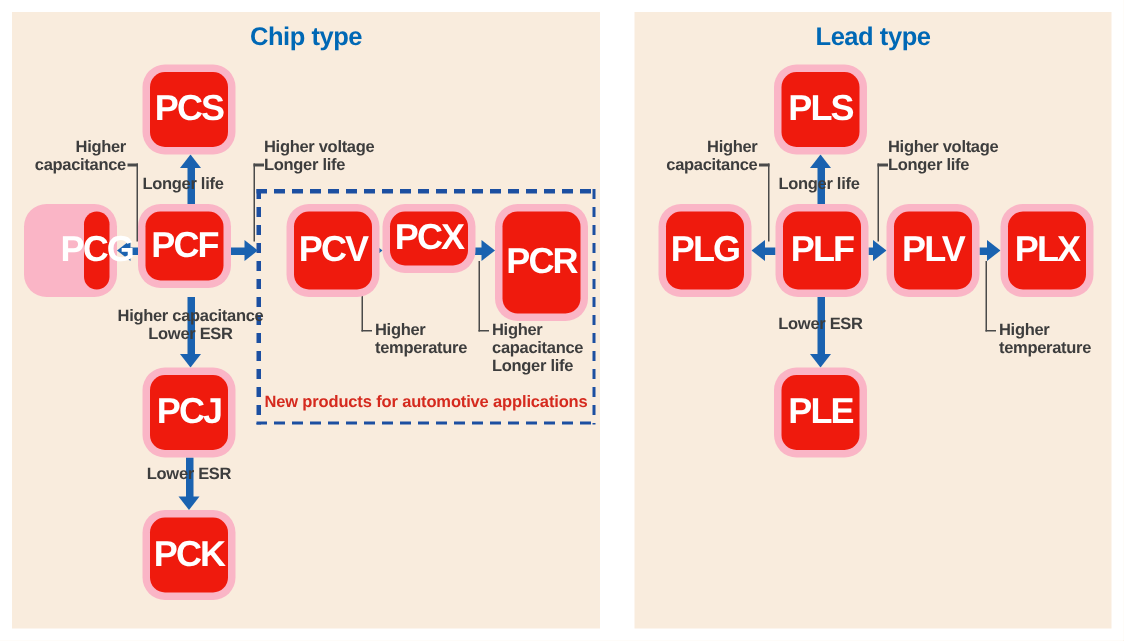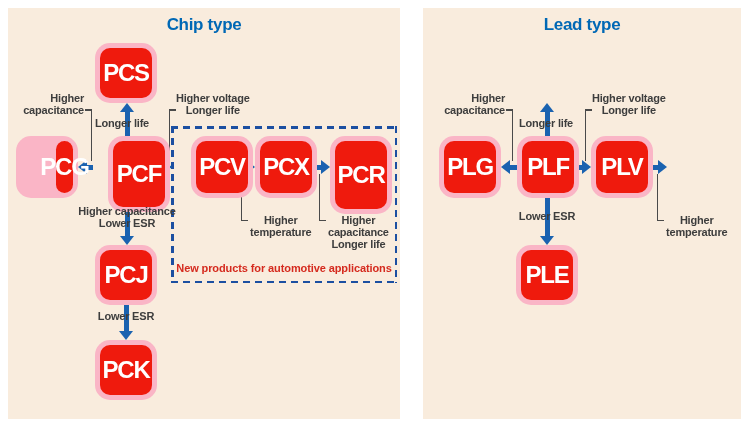--- a/index.html
+++ b/index.html
@@ -19,21 +19,21 @@
   .core{width:100%;height:100%;background:var(--box-red);border-radius:10px;
         display:flex;align-items:center;justify-content:center;}
   .core span{color:#fff;font-weight:bold;font-size:24px;letter-spacing:-1.2px;}
   .stem{position:absolute;background:var(--arrow-blue);z-index:1;}
   .head{position:absolute;width:0;height:0;z-index:1;}
   .h-up{border-left:7px solid transparent;border-right:7px solid transparent;border-bottom:9px solid var(--arrow-blue);}
   .h-down{border-left:7px solid transparent;border-right:7px solid transparent;border-top:9px solid var(--arrow-blue);}
   .h-left{border-top:7px solid transparent;border-bottom:7px solid transparent;border-right:9px solid var(--arrow-blue);}
   .h-right{border-top:7px solid transparent;border-bottom:7px solid transparent;border-left:9px solid var(--arrow-blue);}
   .lbl{position:absolute;font-size:11px;line-height:12px;font-weight:bold;
-       color:var(--label-gray);white-space:pre-line;letter-spacing:-0.2px;z-index:3;text-align:center;}
+       color:var(--label-gray);white-space:pre-line;letter-spacing:-0.2px;z-index:3;}
   .conn{position:absolute;background:#4a4a4a;z-index:1;}
   .dashbox{position:absolute;z-index:0;}
   .dash-h{position:absolute;height:2.5px;
           background:repeating-linear-gradient(90deg,var(--dashed-blue) 0 7px,transparent 7px 12px);}
   .dash-v{position:absolute;width:2.5px;
           background:repeating-linear-gradient(180deg,var(--dashed-blue) 0 7px,transparent 7px 12px);}
   .note{position:absolute;left:0;width:100%;text-align:center;font-size:11px;
         line-height:13px;font-weight:bold;color:var(--note-red);
         white-space:pre-line;letter-spacing:-0.1px;z-index:1;}
 </style>
@@ -100,31 +100,31 @@
     <div class="node" style="left:87px;top:35px;">
         <div class="core">
           <span>PCS</span>
         </div>
       </div>
     <div class="node" style="left:8px;top:128px;height:62px;padding-left:40px;">
         <div class="core">
           <span>PCG</span>
         </div>
       </div>
-    <div class="node" style="left:84px;top:128px;height:76px;margin-left:16px;">
+    <div class="node" style="left:84px;top:128px;height:56px;">
         <div class="core">
           <span>PCF</span>
         </div>
       </div>
     <div class="node" style="left:165px;top:128px;height:62px;margin-left:18px;">
         <div class="core">
           <span>PCV</span>
         </div>
       </div>
-    <div class="node" style="left:247px;top:128px;height:62px;">
+    <div class="node" style="left:247px;top:128px;height:46px;">
         <div class="core">
           <span>PCX</span>
         </div>
       </div>
     <div class="node" style="left:322px;top:128px;height:78px;">
         <div class="core">
           <span>PCR</span>
         </div>
       </div>
     <div class="node" style="left:87px;top:237px;">
@@ -167,35 +167,45 @@
 
     <div class="lbl" style="left:0;top:84px;width:82px;text-align:right;">Higher
 capacitance</div>
     <div class="lbl" style="left:95px;top:109px;width:56px;text-align:center;">Longer life</div>
     <div class="lbl" style="left:169px;top:84px;">Higher voltage
 Longer life</div>
     <div class="lbl" style="left:74px;top:202px;width:100px;text-align:center;">Lower ESR</div>
     <div class="lbl" style="left:243px;top:206px;">Higher
 temperature</div>
 
+    <div class="node" style="left:93px;top:35px;">
+        <div class="core">
+          <span>PLS</span>
+        </div>
+      </div>
     <div class="node" style="left:16px;top:128px;height:62px;">
         <div class="core">
           <span>PLG</span>
         </div>
       </div>
     <div class="node" style="left:94px;top:128px;height:62px;">
         <div class="core">
           <span>PLF</span>
         </div>
       </div>
     <div class="node" style="left:168px;top:128px;height:62px;">
         <div class="core">
           <span>PLV</span>
         </div>
       </div>
+    <div class="node" style="left:244px;top:128px;height:62px;">
+        <div class="core">
+          <span>PLX</span>
+        </div>
+      </div>
     <div class="node" style="left:93px;top:237px;">
         <div class="core">
           <span>PLE</span>
         </div>
       </div>
   </section>
 
 </div>
 
 </body></html>

